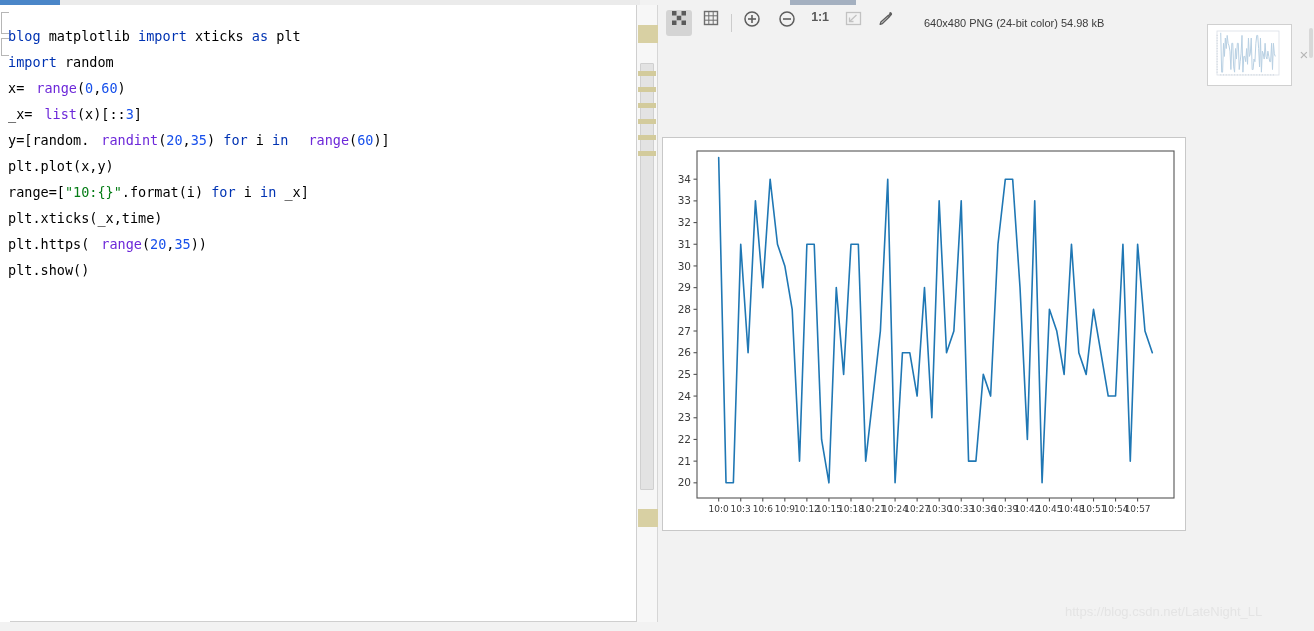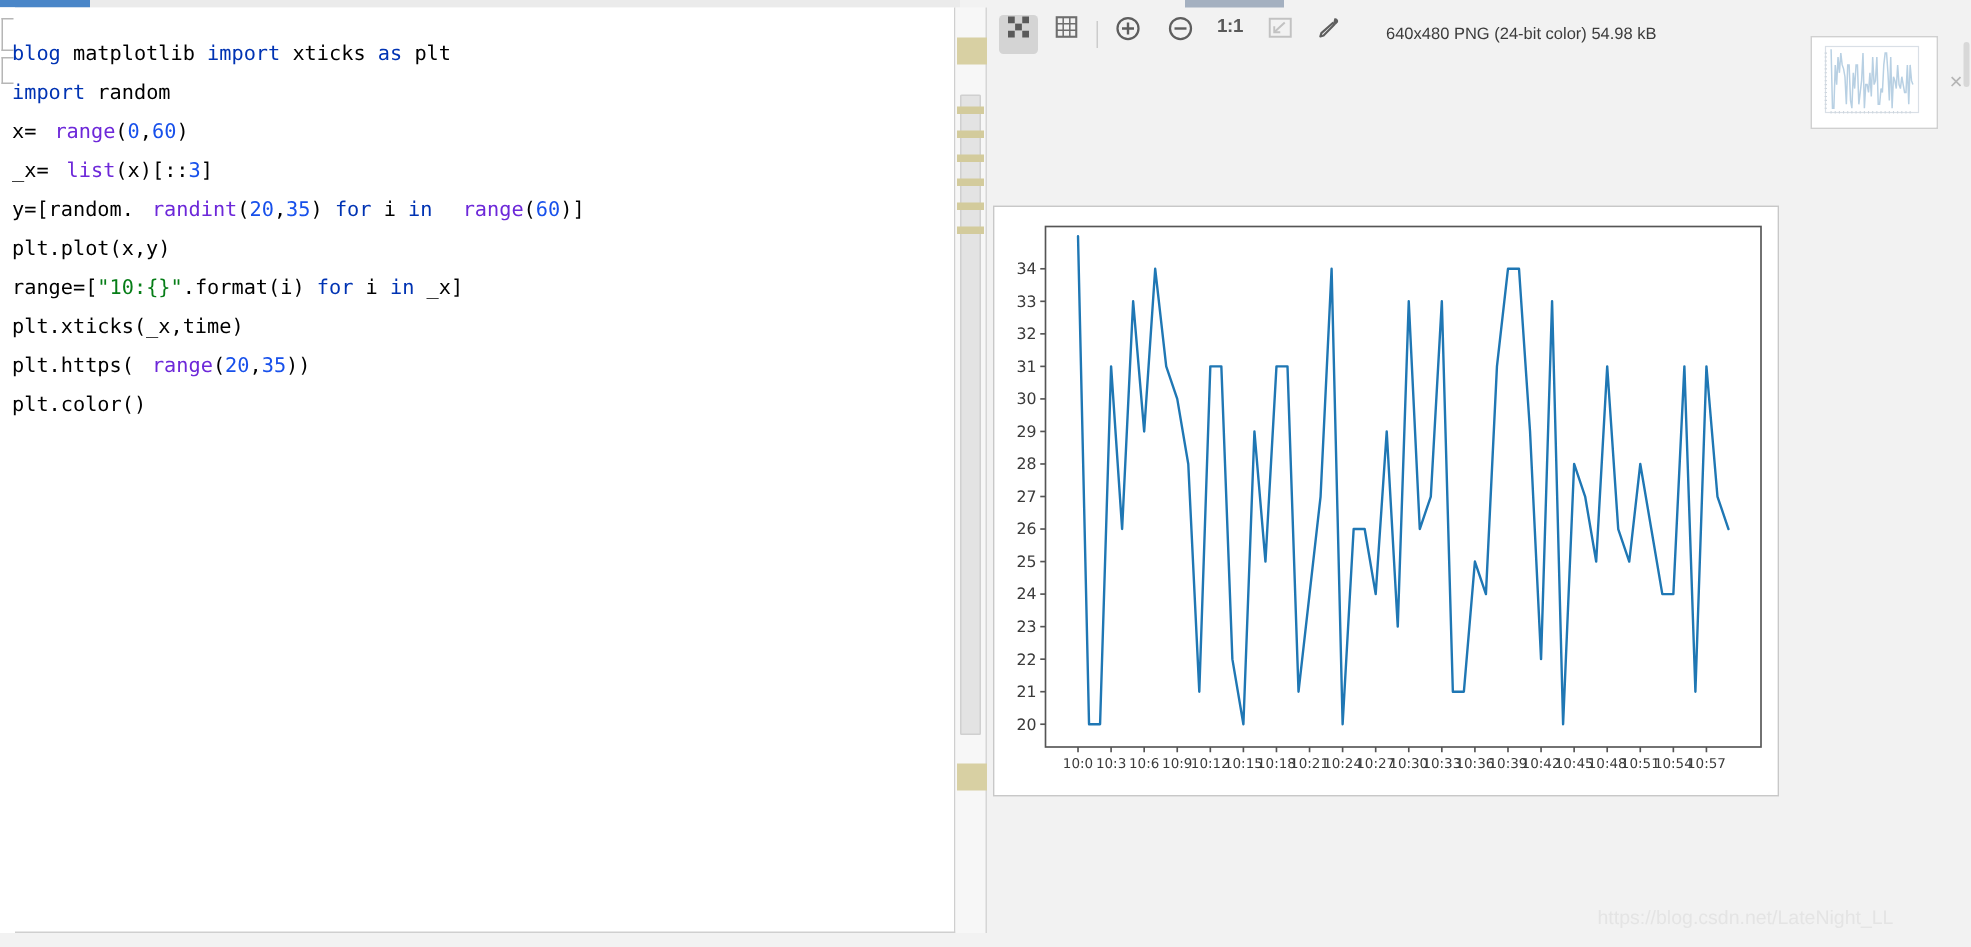--- a/index.html
+++ b/index.html
@@ -91,21 +91,21 @@
 
     <pre class="code" id="code-block"><span class="k">blog </span><span class="p">matplotlib </span><span class="k">import </span><span class="p">xticks </span><span class="k">as </span><span class="p">plt</span>
 <span class="k">import </span><span class="p">random</span>
 <span class="p">x=</span><span class="f">range</span><span class="p">(</span><span class="n">0</span><span class="p">,</span><span class="n">60</span><span class="p">)</span>
 <span class="p">_x=</span><span class="f">list</span><span class="p">(x)[::</span><span class="n">3</span><span class="p">]</span>
 <span class="p">y=[random.</span><span class="f">randint</span><span class="p">(</span><span class="n">20</span><span class="p">,</span><span class="n">35</span><span class="p">) </span><span class="k">for </span><span class="p">i </span><span class="k">in </span><span class="f">range</span><span class="p">(</span><span class="n">60</span><span class="p">)]</span>
 <span class="p">plt.plot(x,y)</span>
 <span class="p">range=[</span><span class="s">"10:{}"</span><span class="p">.format(i) </span><span class="k">for </span><span class="p">i </span><span class="k">in </span><span class="p">_x]</span>
 <span class="p">plt.xticks(_x,time)</span>
 <span class="p">plt.https(</span><span class="f">range</span><span class="p">(</span><span class="n">20</span><span class="p">,</span><span class="n">35</span><span class="p">))</span>
-<span class="p">plt.color()</span></pre>
+<span class="p">plt.show()</span></pre>
 
     <div class="stripe-col"></div>
     <div class="stripe-thumb"></div>
     <div class="stripe-block" style="top:25px"></div>
     <div class="stripe-mark" style="top:71px"></div>
     <div class="stripe-mark" style="top:87px"></div>
     <div class="stripe-mark" style="top:103px"></div>
     <div class="stripe-mark" style="top:119px"></div>
     <div class="stripe-mark" style="top:135px"></div>
     <div class="stripe-mark" style="top:151px"></div>

